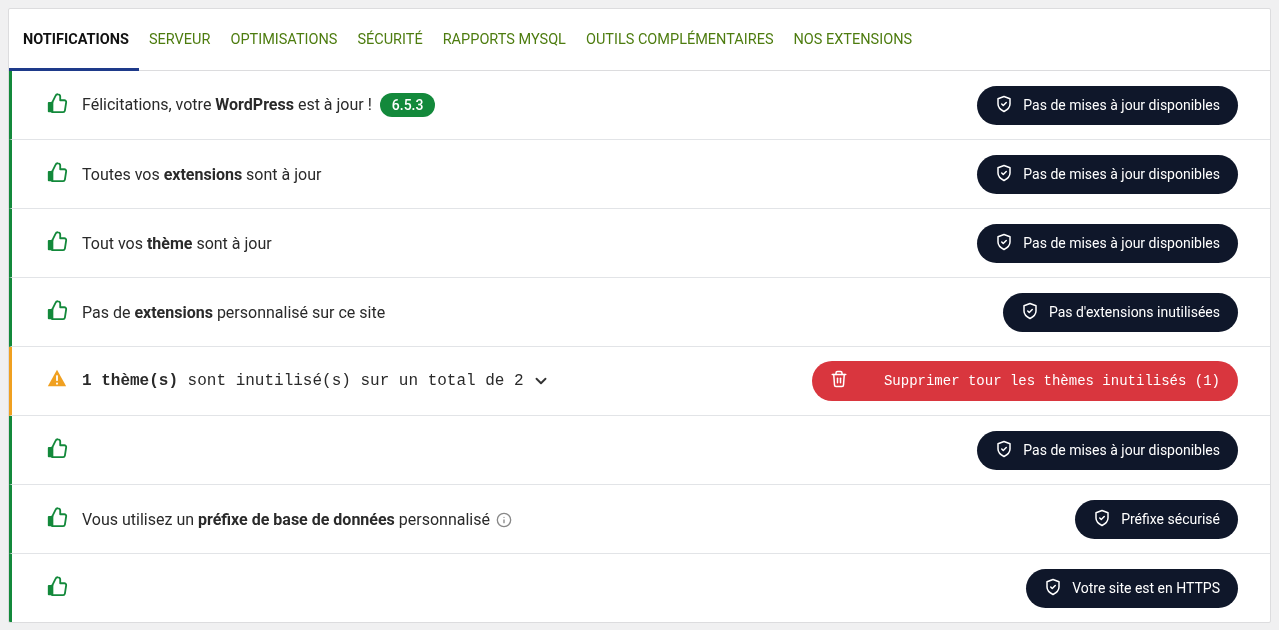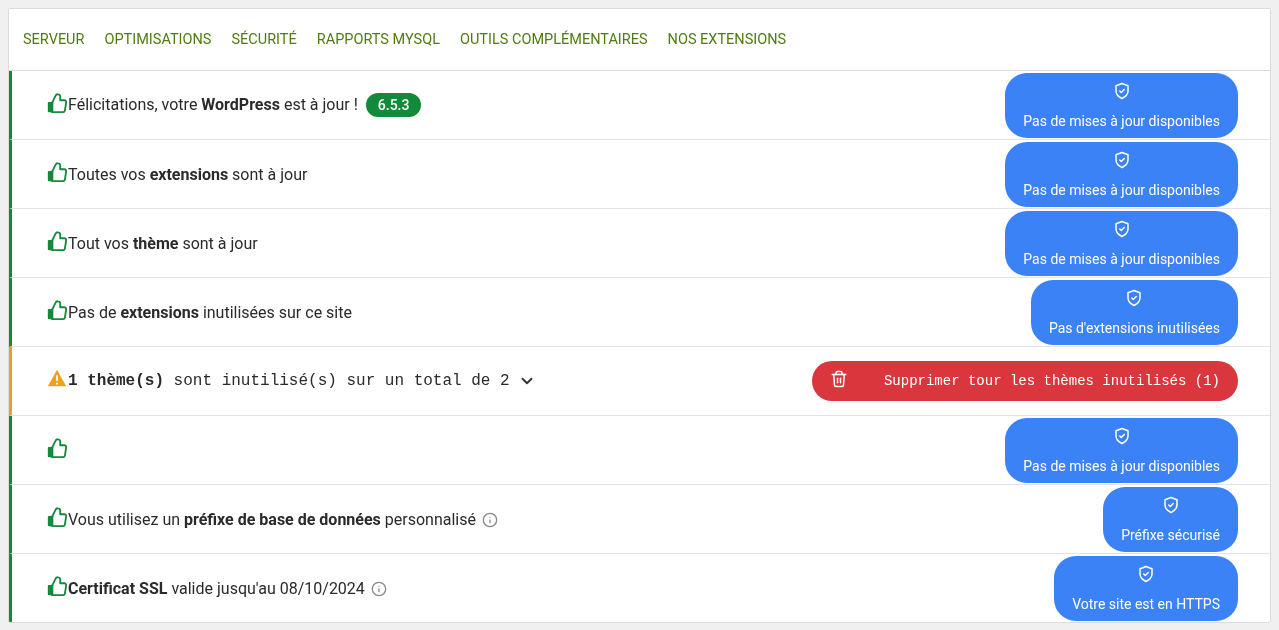--- a/index.html
+++ b/index.html
@@ -23,45 +23,46 @@
     height: 3px; background: #1e3a8a;
   }
   .rows { flex: 1; overflow: hidden; }
   .row {
     display: flex; align-items: center; justify-content: space-between;
     padding: 0 32px 0 0; height: 69px; border-bottom: 1px solid #e2e4e7;
     border-left: 3px solid transparent;
   }
   .row.ok { border-left-color: #13893b; }
   .row.warn { border-left-color: #f0a020; font-family: Liberation Mono, monospace; }
-  .row-left { display: flex; align-items: center; padding-left: 34px; }
+  .row-left { display: flex; align-items: center; gap: 14px; padding-left: 34px; }
   .row-text { font-size: 16px; color: #2a2a2a; }
   .row-text b { font-weight: 700; }
   .icon-thumb { width: 22px; height: 22px; flex-shrink: 0; }
   .icon-warn { width: 22px; height: 22px; flex-shrink: 0; }
   .chevron { display: inline-flex; margin-left: 8px; vertical-align: middle; }
   .info-icon { display: inline-flex; margin-left: 6px; vertical-align: middle; }
   .version-badge {
     display: inline-block; background: #13893b; color: #fff; font-size: 14px;
     padding: 4px 12px; border-radius: 14px; margin-left: 8px; font-weight: 500;
   }
   .pill {
     display: inline-flex; align-items: center; gap: 10px;
     padding: 9px 18px; border-radius: 22px; font-size: 14px; color: #fff;
     cursor: pointer; white-space: nowrap;
   }
-  .pill.green { background: #3b82f6; flex-direction: column; }
+  .pill.green { background: #0f172a; }
   .pill.red { background: #d9363e; gap: 36px; }
   .pill svg { flex-shrink: 0; }
 </style>
 </head>
 <body>
 
 <div class="panel">
   <div class="tabs" id="tab-bar">
+      <div class="tab active"><span>NOTIFICATIONS</span></div>
       <div class="tab"><span>SERVEUR</span></div>
       <div class="tab"><span>OPTIMISATIONS</span></div>
       <div class="tab"><span>SÉCURITÉ</span></div>
       <div class="tab"><span>RAPPORTS MYSQL</span></div>
       <div class="tab"><span>OUTILS COMPLÉMENTAIRES</span></div>
       <div class="tab"><span>NOS EXTENSIONS</span></div>
     </div>
   <div class="rows" id="rows">
       <div class="row ok">
         <div class="row-left">
@@ -114,21 +115,21 @@
           <span>Pas de mises à jour disponibles</span>
         </div>
       </div>
       <div class="row ok">
         <div class="row-left">
           <span><svg class="icon-thumb" viewBox="0 0 24 24" fill="none" stroke="#13893b" stroke-width="2" stroke-linecap="round" stroke-linejoin="round">
               <path d="M7 22V11"></path>
               <path d="M3 11h4v11H3a1 1 0 0 1-1-1v-9a1 1 0 0 1 1-1z" fill="#13893b" stroke="none"></path>
               <path d="M7 11l3.5-7A2.5 2.5 0 0 1 13 2.5 2.5 2.5 0 0 1 15.5 5v4h4.5a2 2 0 0 1 2 2.3l-1.4 9a2 2 0 0 1-2 1.7H7"></path>
             </svg></span>
-          <span class="row-text"><span>Pas de </span><b>extensions</b><span> inutilisées sur ce site</span></span>
+          <span class="row-text"><span>Pas de </span><b>extensions</b><span> personnalisé sur ce site</span></span>
         </div>
         <div class="pill green">
           <span><svg width="18" height="18" viewBox="0 0 24 24" fill="none" stroke="#fff" stroke-width="2" stroke-linecap="round" stroke-linejoin="round">
               <path d="M12 22s8-4 8-10V5l-8-3-8 3v7c0 6 8 10 8 10z"></path>
               <path d="M9 12l2 2 4-4"></path>
             </svg></span>
           <span>Pas d'extensions inutilisées</span>
         </div>
       </div>
       <div class="row warn">
@@ -194,27 +195,20 @@
           <span>Préfixe sécurisé</span>
         </div>
       </div>
       <div class="row ok">
         <div class="row-left">
           <span><svg class="icon-thumb" viewBox="0 0 24 24" fill="none" stroke="#13893b" stroke-width="2" stroke-linecap="round" stroke-linejoin="round">
               <path d="M7 22V11"></path>
               <path d="M3 11h4v11H3a1 1 0 0 1-1-1v-9a1 1 0 0 1 1-1z" fill="#13893b" stroke="none"></path>
               <path d="M7 11l3.5-7A2.5 2.5 0 0 1 13 2.5 2.5 2.5 0 0 1 15.5 5v4h4.5a2 2 0 0 1 2 2.3l-1.4 9a2 2 0 0 1-2 1.7H7"></path>
             </svg></span>
-          <span class="row-text"><span></span><b>Certificat SSL</b><span> valide jusqu'au 08/10/2024</span><span class="info-icon">
-              <svg width="16" height="16" viewBox="0 0 24 24" fill="none" stroke="#888" stroke-width="2" stroke-linecap="round" stroke-linejoin="round">
-                <circle cx="12" cy="12" r="10"></circle>
-                <line x1="12" y1="16" x2="12" y2="12"></line>
-                <line x1="12" y1="8" x2="12.01" y2="8"></line>
-              </svg>
-            </span></span>
         </div>
         <div class="pill green">
           <span><svg width="18" height="18" viewBox="0 0 24 24" fill="none" stroke="#fff" stroke-width="2" stroke-linecap="round" stroke-linejoin="round">
               <path d="M12 22s8-4 8-10V5l-8-3-8 3v7c0 6 8 10 8 10z"></path>
               <path d="M9 12l2 2 4-4"></path>
             </svg></span>
           <span>Votre site est en HTTPS</span>
         </div>
       </div>
     </div>

